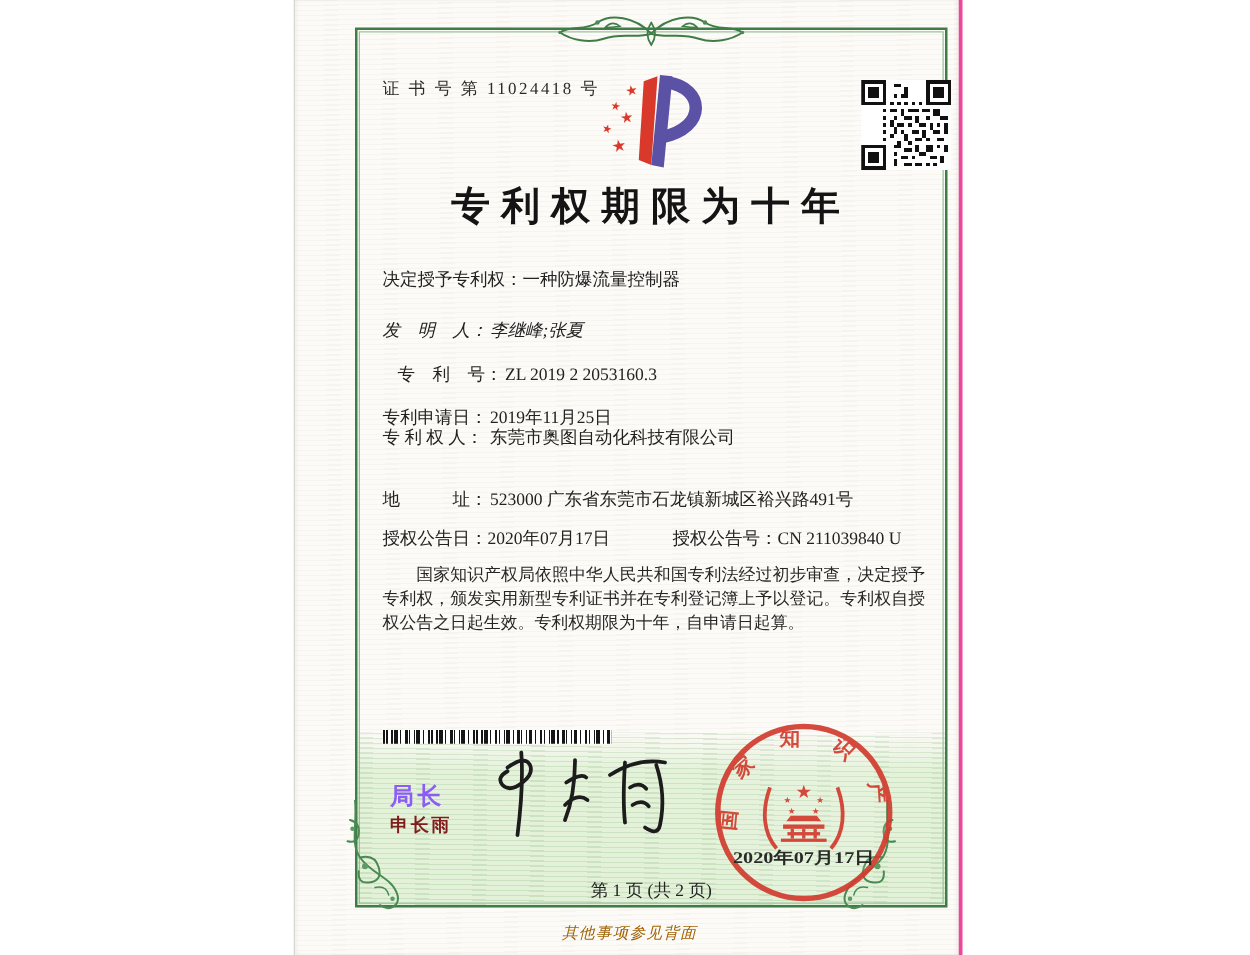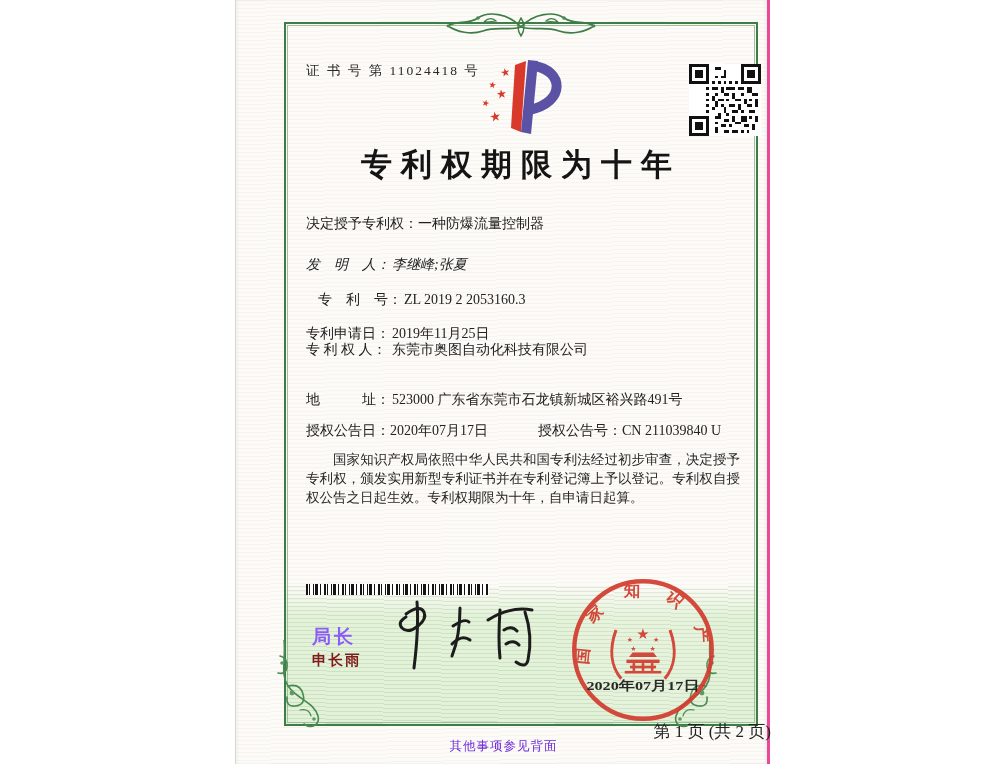--- a/index.html
+++ b/index.html
@@ -81,26 +81,26 @@
       #151515 7px 8px, #fff 8px 9px, #151515 9px 12px, #fff 12px 14px,
       #151515 14px 15px, #fff 15px 18px);
   }
 
   .director-title { position:absolute; left:76px; top:624px; font-size:19px; color:#8b5cf6; letter-spacing:3px; font-family:"Liberation Sans","DejaVu Sans",sans-serif; font-weight:600;}
   .director-name  { position:absolute; left:76px; top:651px; font-size:14.5px; color:#7f1d1d; letter-spacing:2px; font-family:"Liberation Sans","DejaVu Sans",sans-serif; font-weight:600;}
   .signature { position:absolute; left:140px; top:596px; }
   .seal { position:absolute; left:333px; top:576px; }
 
   .page-indicator {
-    position:absolute; left:35px; top:704px; width:500px; text-align:right;
-    font-size:17px; color:#222;margin-top:16px;
+    position:absolute; left:35px; top:704px; width:500px; text-align:center;
+    font-size:14px; color:#222;
   }
   .footer-note {
     position:absolute; left:0; top:738px; width:535px; text-align:center;
-    font-size:12.5px; color:#6d28d9; letter-spacing:1px;
+    font-size:12.5px; font-style:italic; color:#a16207; letter-spacing:1px;
   }
 </style>
 </head>
 <body>
 
 <div class="page">
   <div class="paper">
 
     <div class="band"></div>
     <div class="frame"></div>

